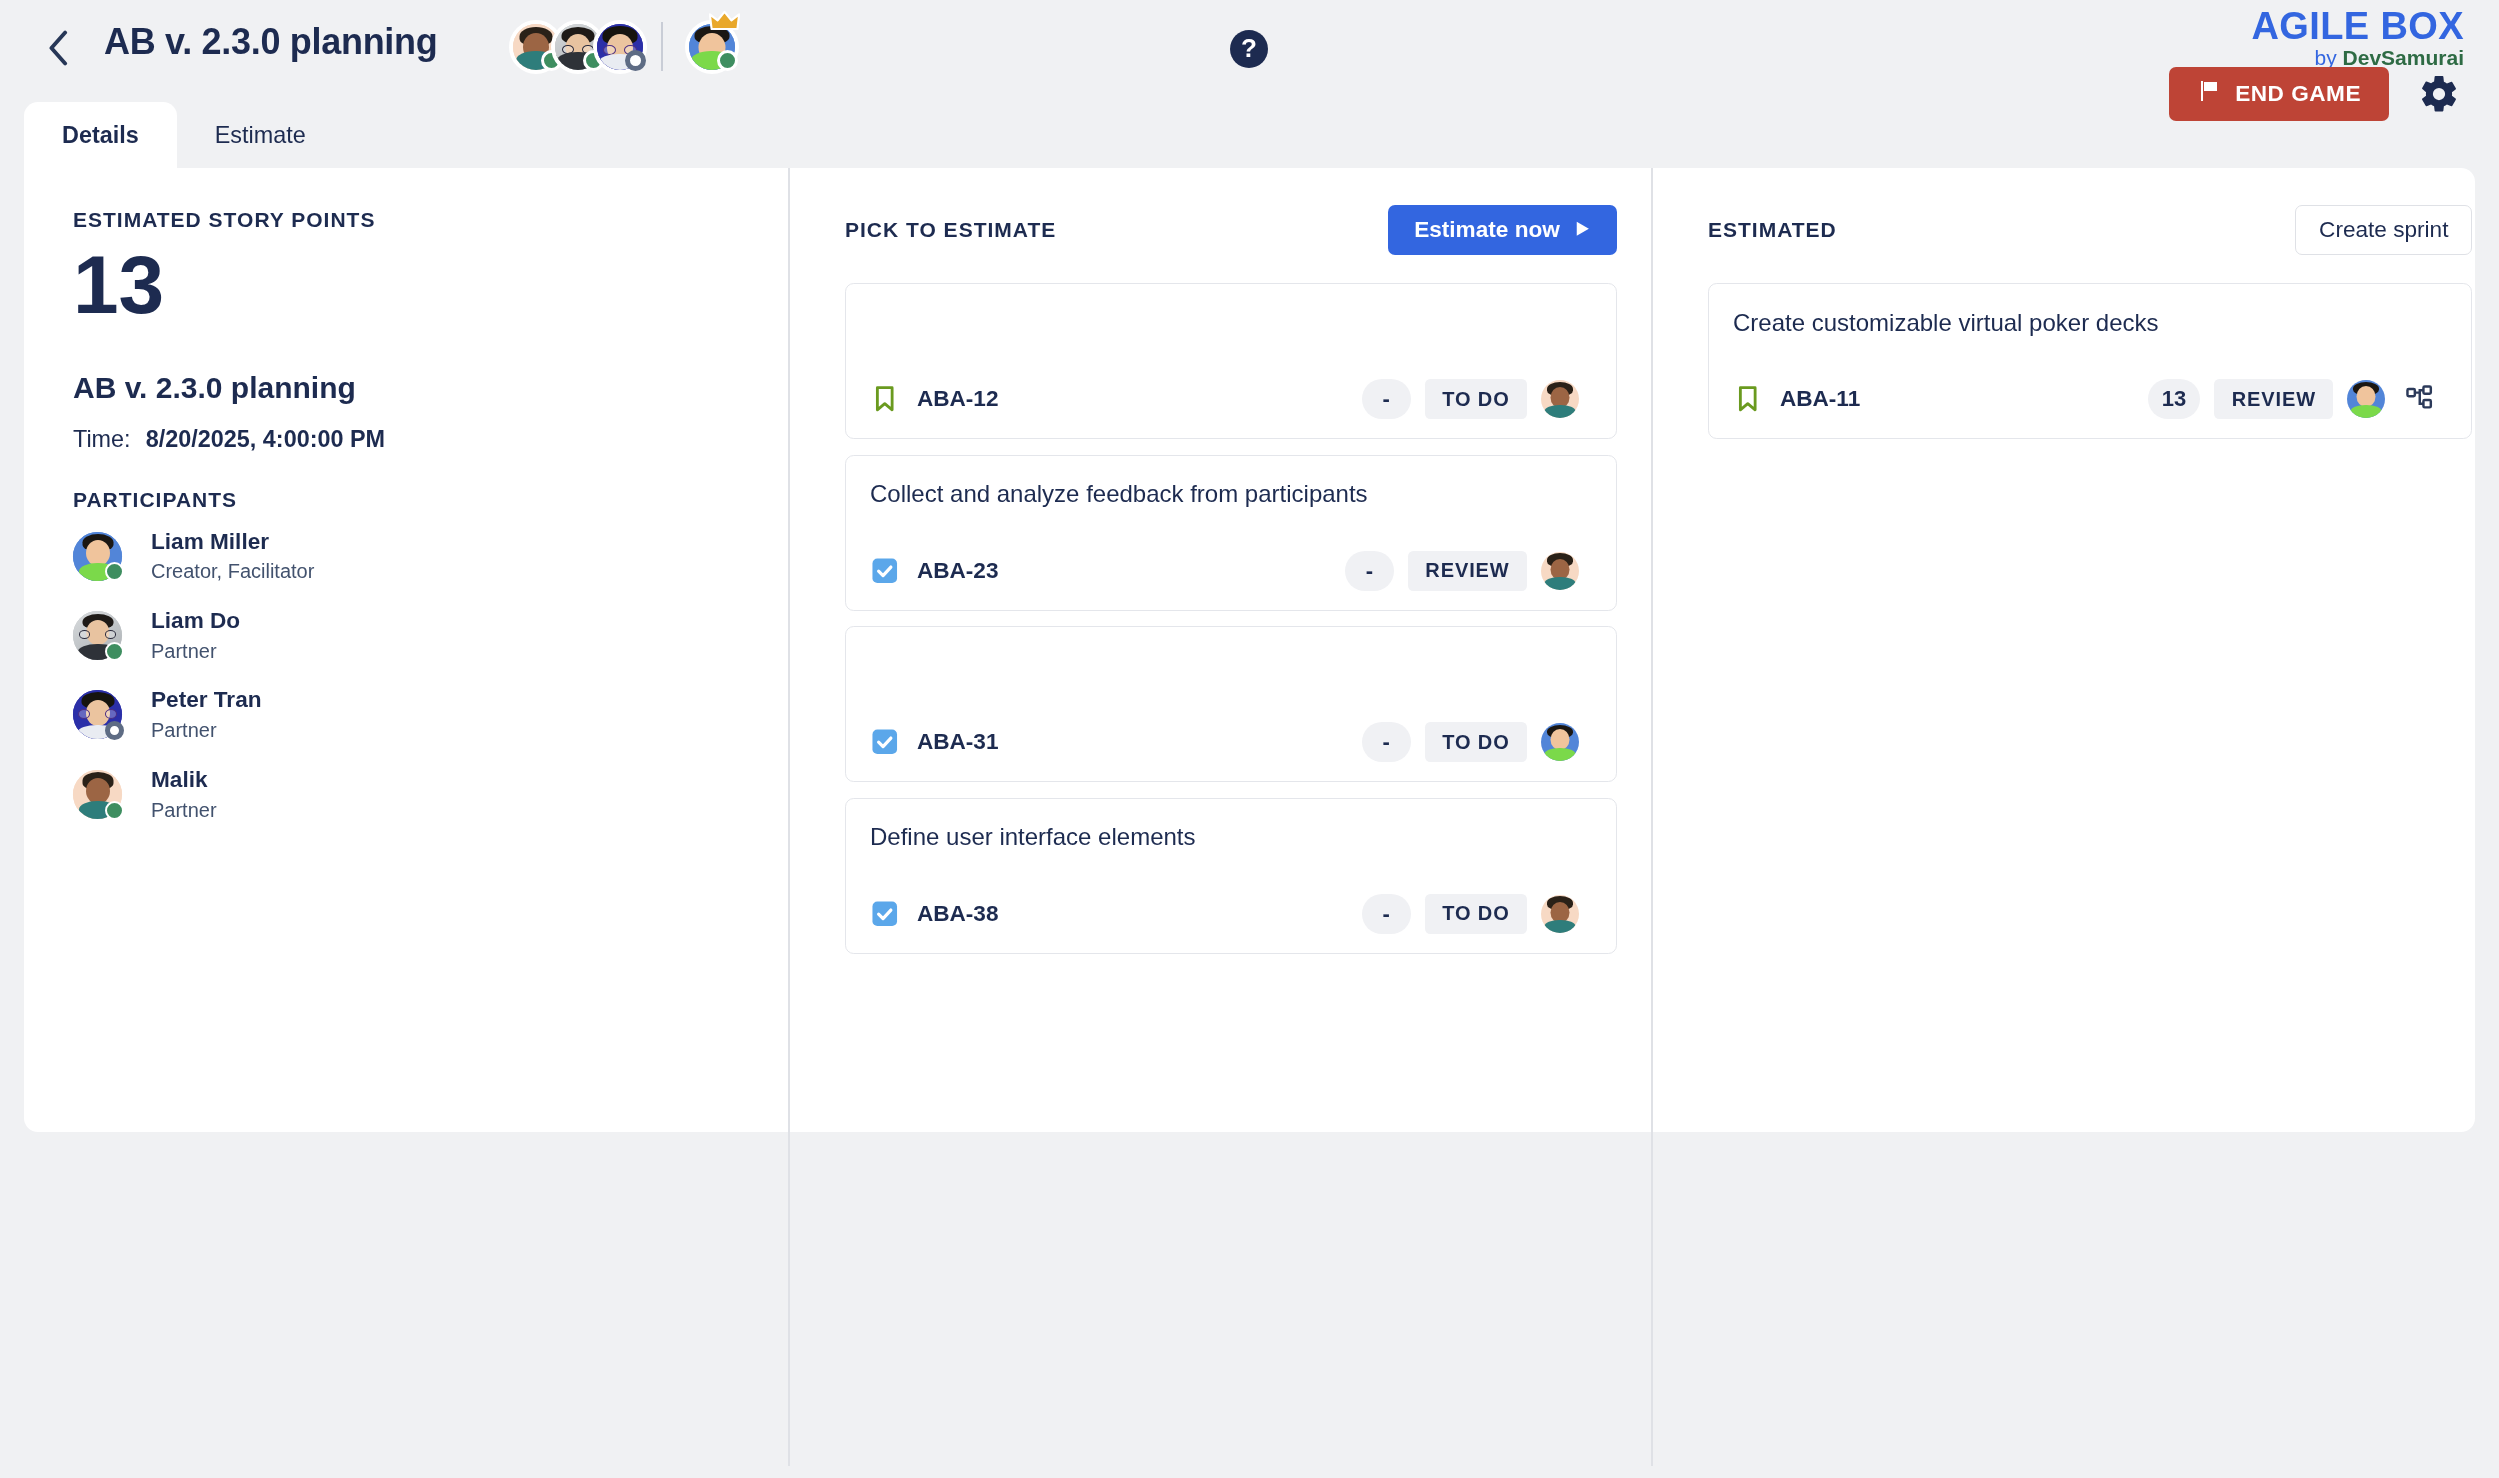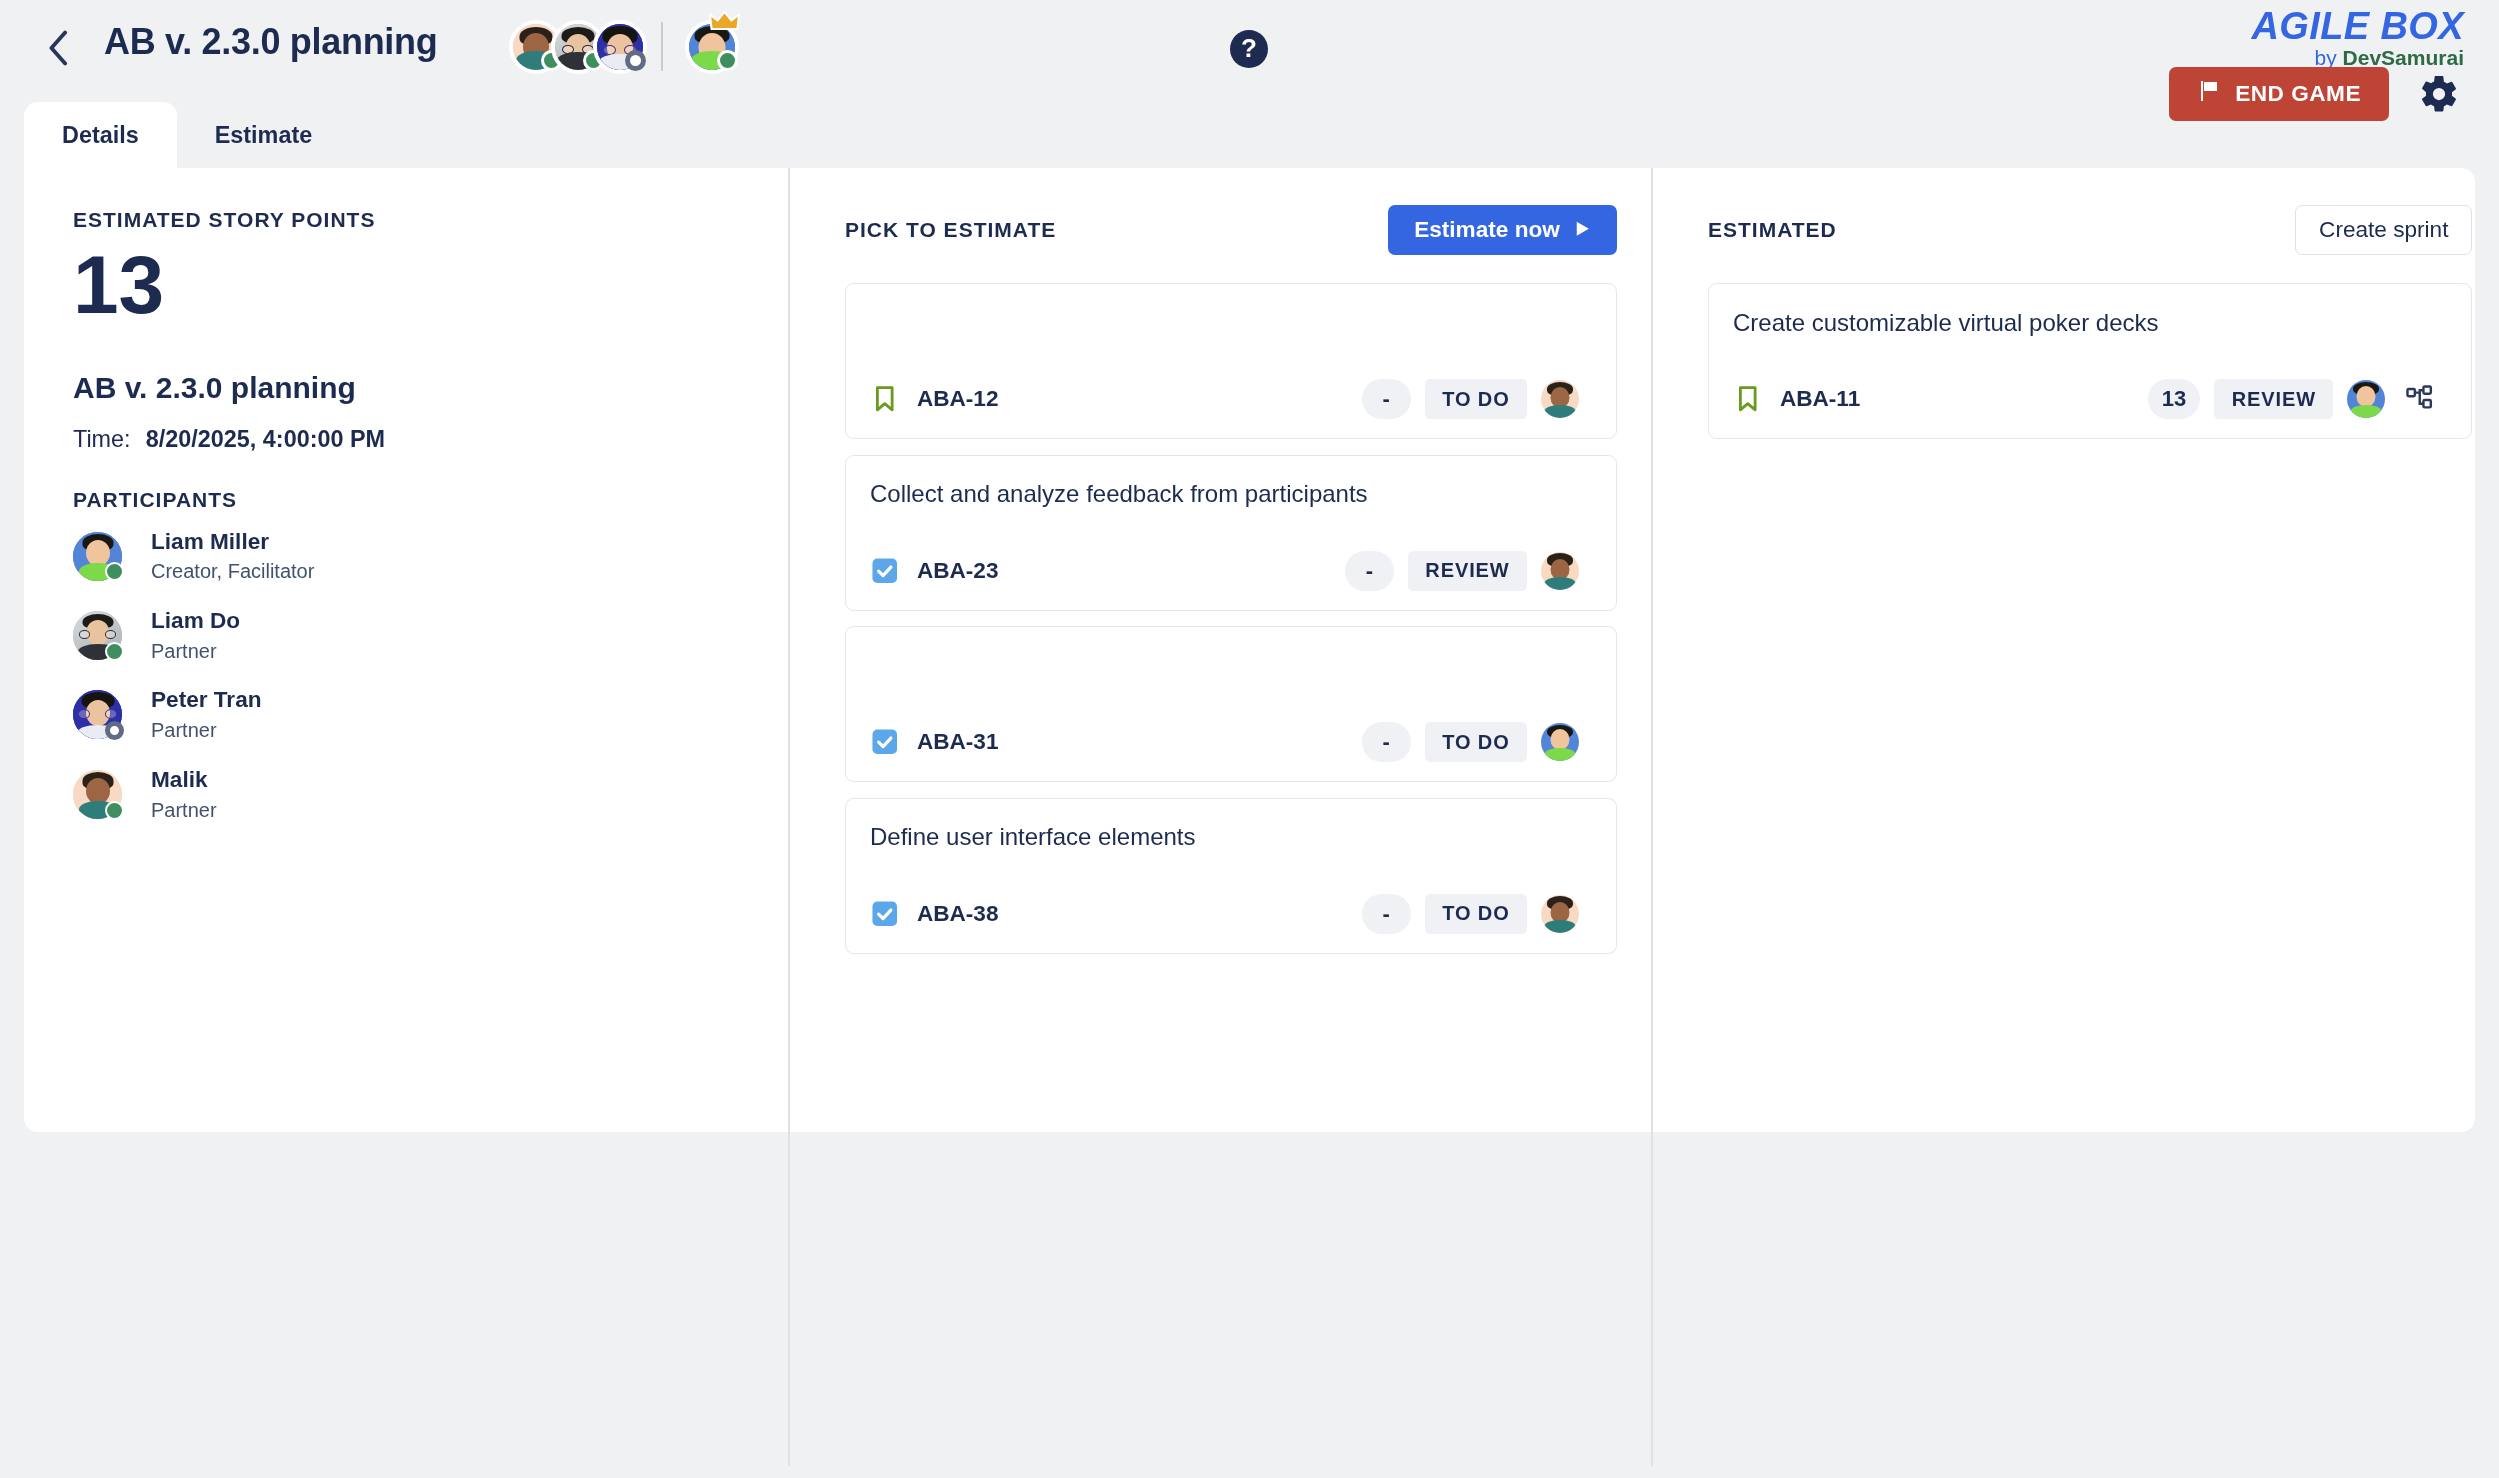--- a/index.html
+++ b/index.html
@@ -65,21 +65,21 @@
     width: 38px; height: 38px; border-radius: 50%;
     background: #1D2B50; color: #fff;
     display: flex; align-items: center; justify-content: center;
     font-size: 26px; font-weight: 700; cursor: pointer;
   }
   .brand {
     position: absolute; right: 36px; top: 7px; text-align: right;
   }
   .brand-main {
     font-size: 38px; font-weight: 700; color: #3366E0;
-    letter-spacing: 0.4px; line-height: 1.05; font-style: italic;
+    letter-spacing: 0.4px; line-height: 1.05;
   }
   .brand-sub { font-size: 21px; line-height: 1.2; margin-top: -1.7px; }
   .brand-sub .by { color: #3366E0; font-weight: 400; }
   .brand-sub .ds { color: #2E6B44; font-weight: 700; }
 
   .end-game {
     position: absolute; right: 111px; top: 94px;
     transform: translateY(-50%);
     background: #BE4436; color: #fff; border: none; border-radius: 7px;
     height: 54px; padding: 0 28px;
@@ -96,21 +96,21 @@
 
   
   .tabs {
     position: absolute; top: 102px; left: 24px;
     display: flex; align-items: flex-end;
   }
   .tab {
     height: 66px; padding: 0 38px;
     display: flex; align-items: center; justify-content: center;
     font-size: 23.4px; color: #1D2B50; cursor: pointer;
-    border-radius: 14px 14px 0 0; font-weight: 700;
+    border-radius: 14px 14px 0 0; font-weight: 400;
   }
   .tab.active { background: #fff; font-weight: 700; }
 
   
   .panel {
     position: absolute; left: 24px; top: 168px;
     width: 2451px; height: 964px;
     background: #fff; border-radius: 0 14px 14px 14px;
   }
   .col-div {

